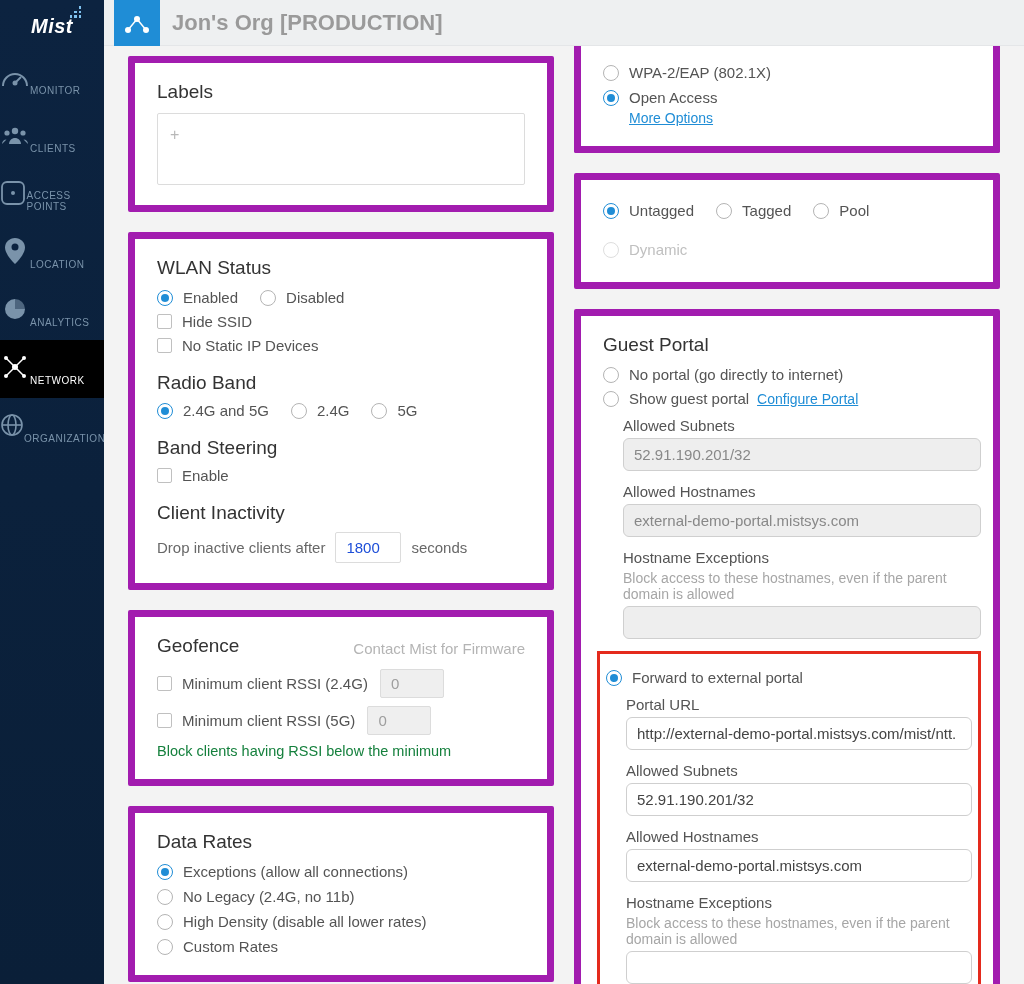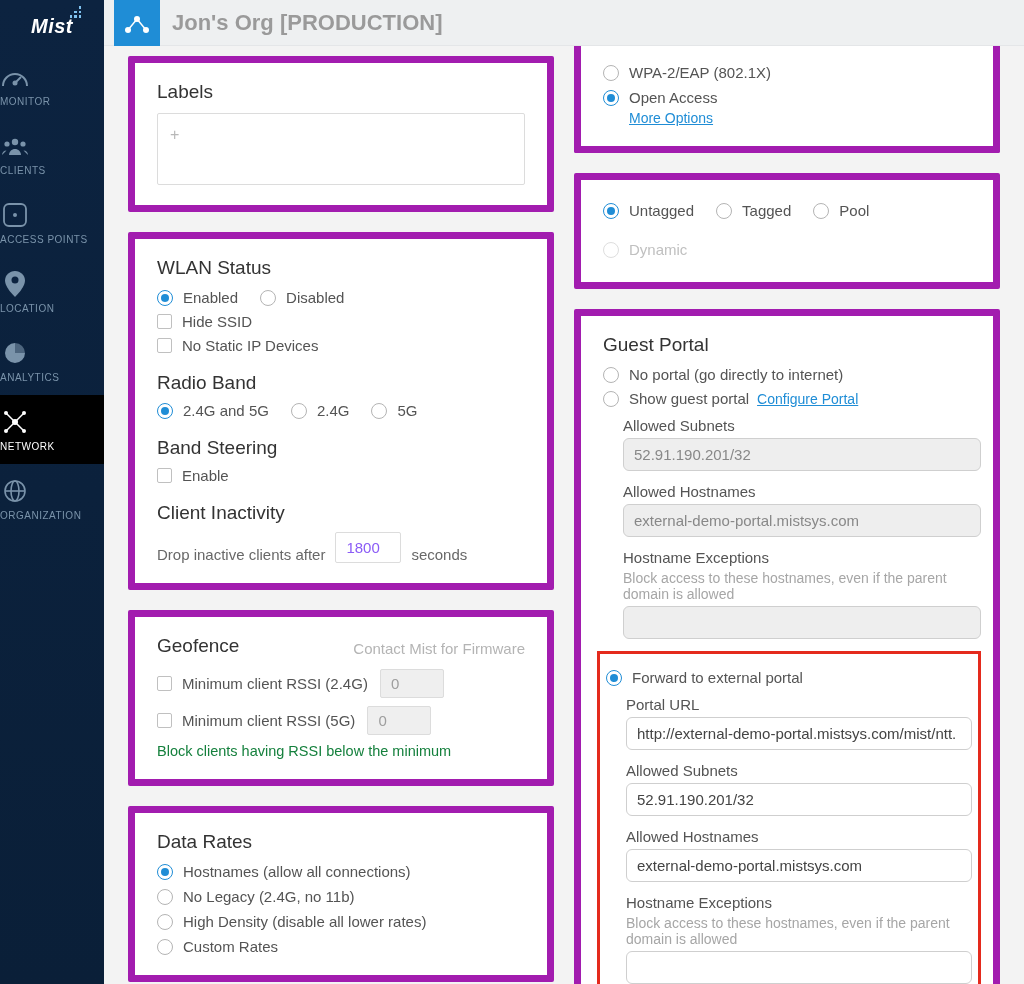--- a/index.html
+++ b/index.html
@@ -5,21 +5,21 @@
   * { box-sizing: border-box; margin: 0; padding: 0; }
   body { font-family: "Helvetica Neue", Arial, sans-serif; font-size: 14px; color: #333; background: #f5f5f5; width: 1024px; height: 984px; overflow: hidden; }
   .app { display: flex; height: 100%; }
 
   
   .sidebar { width: 104px; background: linear-gradient(180deg, #0c2340 0%, #0a1f38 100%); color: #9fb3c8; display: flex; flex-direction: column; align-items: center; padding-top: 6px; flex-shrink: 0; }
   .logo { color: #fff; font-size: 20px; font-style: italic; font-weight: bold; margin: 10px 0 14px; letter-spacing: 0.5px; line-height: 1; position: relative; }
   .logo-dots { position: absolute; top: -10px; right: -8px; display: grid; grid-template-columns: repeat(3, 2.5px); grid-template-rows: repeat(3, 2.5px); gap: 2px; }
   .logo-dots span { width: 2.5px; height: 2.5px; background: #7fc2f0; }
   .logo-dots span.on { opacity: 1; } .logo-dots span.off { opacity: 0; }
-  .nav-item { width: 100%; display: flex; flex-direction: column; align-items: flex-start; padding: 14px 0 12px; cursor: pointer; color: #7a93aa; font-size: 10px; letter-spacing: 0.5px; }
+  .nav-item { width: 100%; display: flex; flex-direction: row; align-items: flex-end; padding: 14px 0 12px; cursor: pointer; color: #7a93aa; font-size: 10px; letter-spacing: 0.5px; }
   .nav-item.active { background: #000; color: #fff; }
   .nav-icon { width: 30px; height: 26px; display: flex; align-items: center; justify-content: center; margin-bottom: 6px; }
   .nav-icon svg { display: block; }
   .nav-item.active .nav-icon { color: #fff; }
 
   
   .main { flex: 1; display: flex; flex-direction: column; overflow: hidden; }
   .topbar { height: 46px; background: #eef0f1; display: flex; align-items: center; padding: 0 10px; border-bottom: 1px solid #e4e6e8; flex-shrink: 0; }
   .org-icon { width: 46px; height: 46px; background: #1f8dd6; display: flex; align-items: center; justify-content: center; margin-right: 12px; }
   .org-icon svg { fill: #fff; }
@@ -41,21 +41,21 @@
   .radio.selected .dot { border-color: #1f8dd6; }
   .radio.selected .dot::after { content: ""; width: 8px; height: 8px; background: #1f8dd6; border-radius: 50%; }
   .radio.disabled { color: #c0c0c0; cursor: default; }
   .radio.disabled .dot { border-color: #dedede; }
   .checkbox .box { width: 15px; height: 15px; border: 1.5px solid #c0c0c0; border-radius: 2px; display: inline-flex; align-items: center; justify-content: center; flex-shrink: 0; }
   .opt-line { margin: 6px 0; }
 
   .link { color: #1f8dd6; text-decoration: underline; cursor: pointer; }
   .link.pad { margin-left: 26px; display: inline-block; margin-top: 4px; }
 
-  .inline-input { border: 1px solid #dcdcdc; border-radius: 2px; padding: 6px 10px; font-size: 15px; width: 66px; text-align: left; color: #8b5cf6; }
+  .inline-input { border: 1px solid #dcdcdc; border-radius: 2px; padding: 6px 10px; font-size: 15px; width: 66px; text-align: left; color: #1d4ed8; }
 
   .panel .row-gap { display: flex; flex-direction: column; gap: 8px; }
 
   .geofence-head { display: flex; justify-content: space-between; align-items: center; }
   .geo-hint { color: #b4b4b4; font-size: 15px; }
   .rssi-row { display: flex; align-items: center; gap: 12px; margin: 8px 0; }
   .rssi-input { border: 1px solid #dcdcdc; background: #efefef; color: #9e9e9e; padding: 5px 10px; width: 64px; border-radius: 2px; font-size: 15px; }
   .hint { color: #15803d; font-size: 14.5px; margin-top: 6px; }
 
   
@@ -67,21 +67,21 @@
 
   .highlight-box { border: 3px solid #e42a1d; padding: 8px 6px 18px 0; }
   .highlight-box .radio { margin-left: 6px; }
 
   .col-right .panel:first-child { margin-top: -10px; border-top: none; border-radius: 0 0 2px 2px; }
 
   .inline-label-link { display: flex; align-items: center; gap: 8px; }
 
   .wlan .opt-line, .guest .opt-line { margin: 7px 0; }
 
-  .client-inactivity-row { display: flex; align-items: flex-end; gap: 10px; color: #686868; font-size: 15px; }
+  .client-inactivity-row { display: flex; align-items: center; gap: 10px; color: #686868; font-size: 15px; }
 </style>
 </head>
 <body>
 
 <div class="app">
 
   <div class="sidebar">
     <div class="logo">
       <span>Mist</span>
       <div class="logo-dots">
@@ -283,21 +283,21 @@
             <input class="rssi-input" disabled="" value="0" style="">
           </div>
           <div class="hint">Block clients having RSSI below the minimum</div>
         </div>
 
         <div class="panel">
           <div class="panel-title">Data Rates</div>
           <div class="row-gap">
             <label class="radio selected">
                 <span class="dot"></span>
-                <span>Hostnames (allow all connections)</span>
+                <span>Exceptions (allow all connections)</span>
               </label>
             <label class="radio">
                 <span class="dot"></span>
                 <span>No Legacy (2.4G, no 11b)</span>
               </label>
             <label class="radio">
                 <span class="dot"></span>
                 <span>High Density (disable all lower rates)</span>
               </label>
             <label class="radio">

